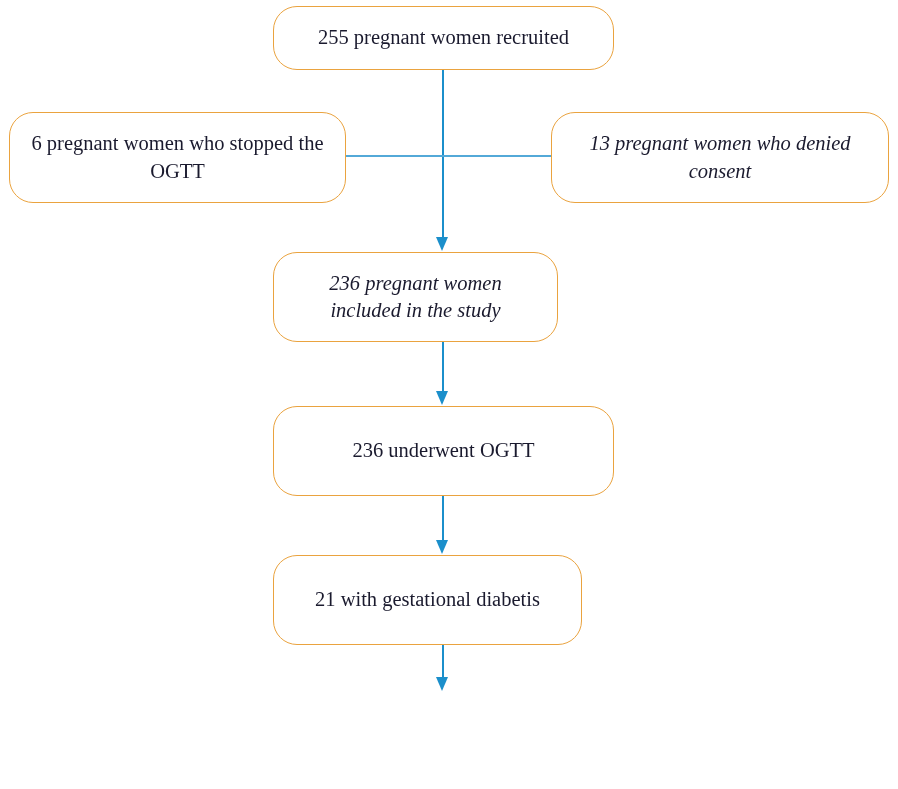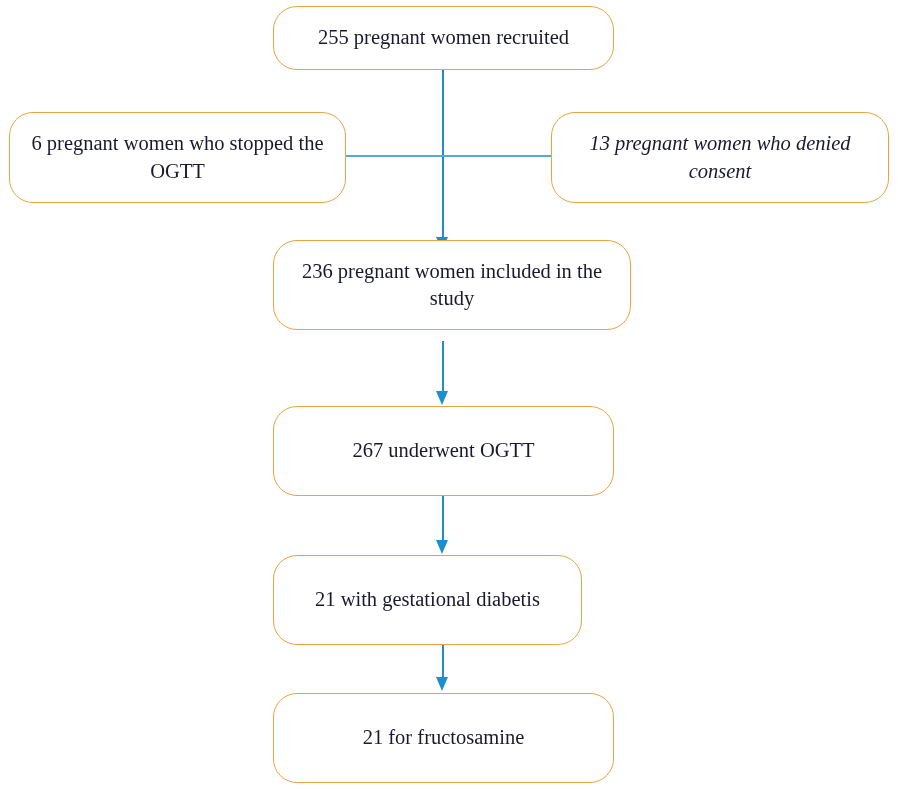--- a/index.html
+++ b/index.html
@@ -77,29 +77,26 @@
   </div>
 
   <div class="node" style="left:9px; top:112px; width:337px; height:91px;">
     <span>6 pregnant women who stopped the OGTT</span>
   </div>
 
   <div class="node" style="left:551px; top:112px; width:338px; height:91px;font-style:italic;">
     <span>13 pregnant women who denied consent</span>
   </div>
 
-  <div class="node" style="left:273px; top:240px; width:358px; height:90px;">
+  <div class="node" style="left:273px; top:252px; width:285px; height:90px;font-style:italic;">
     <span>236 pregnant women included in the study</span>
   </div>
 
   <div class="node" style="left:273px; top:406px; width:341px; height:90px;">
-    <span>267 underwent OGTT</span>
+    <span>236 underwent OGTT</span>
   </div>
 
   <div class="node" style="left:273px; top:555px; width:309px; height:90px;">
     <span>21 with gestational diabetis</span>
   </div>
 
-  <div class="node" style="left:273px; top:693px; width:341px; height:90px;">
-    <span>21 for fructosamine</span>
-  </div>
 
 </div>
 
 </body></html>

